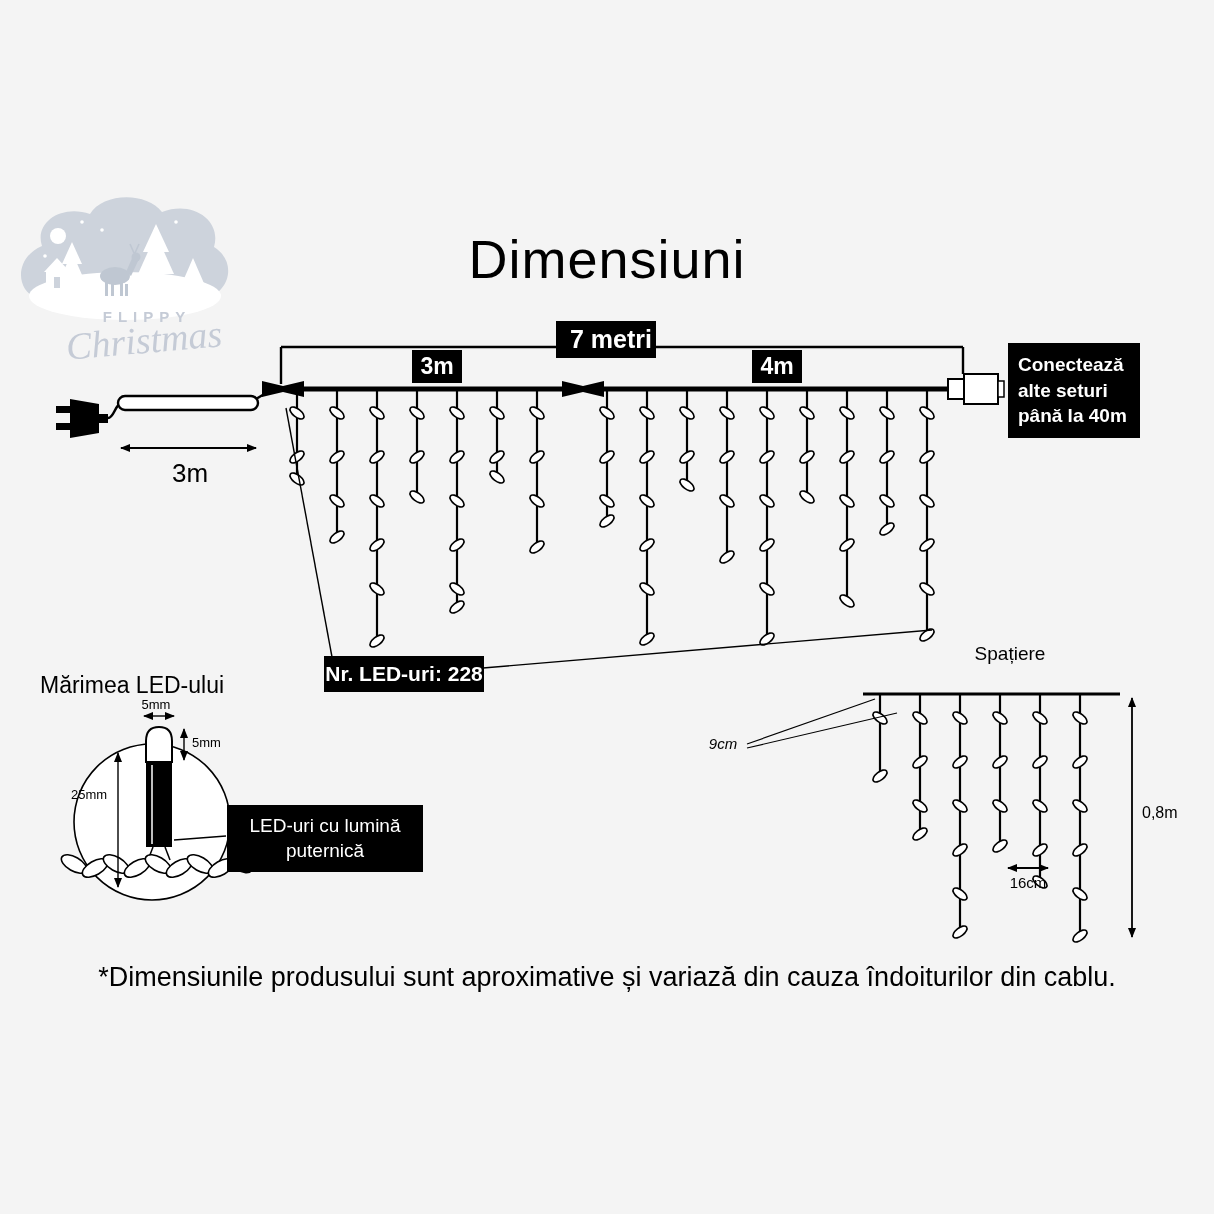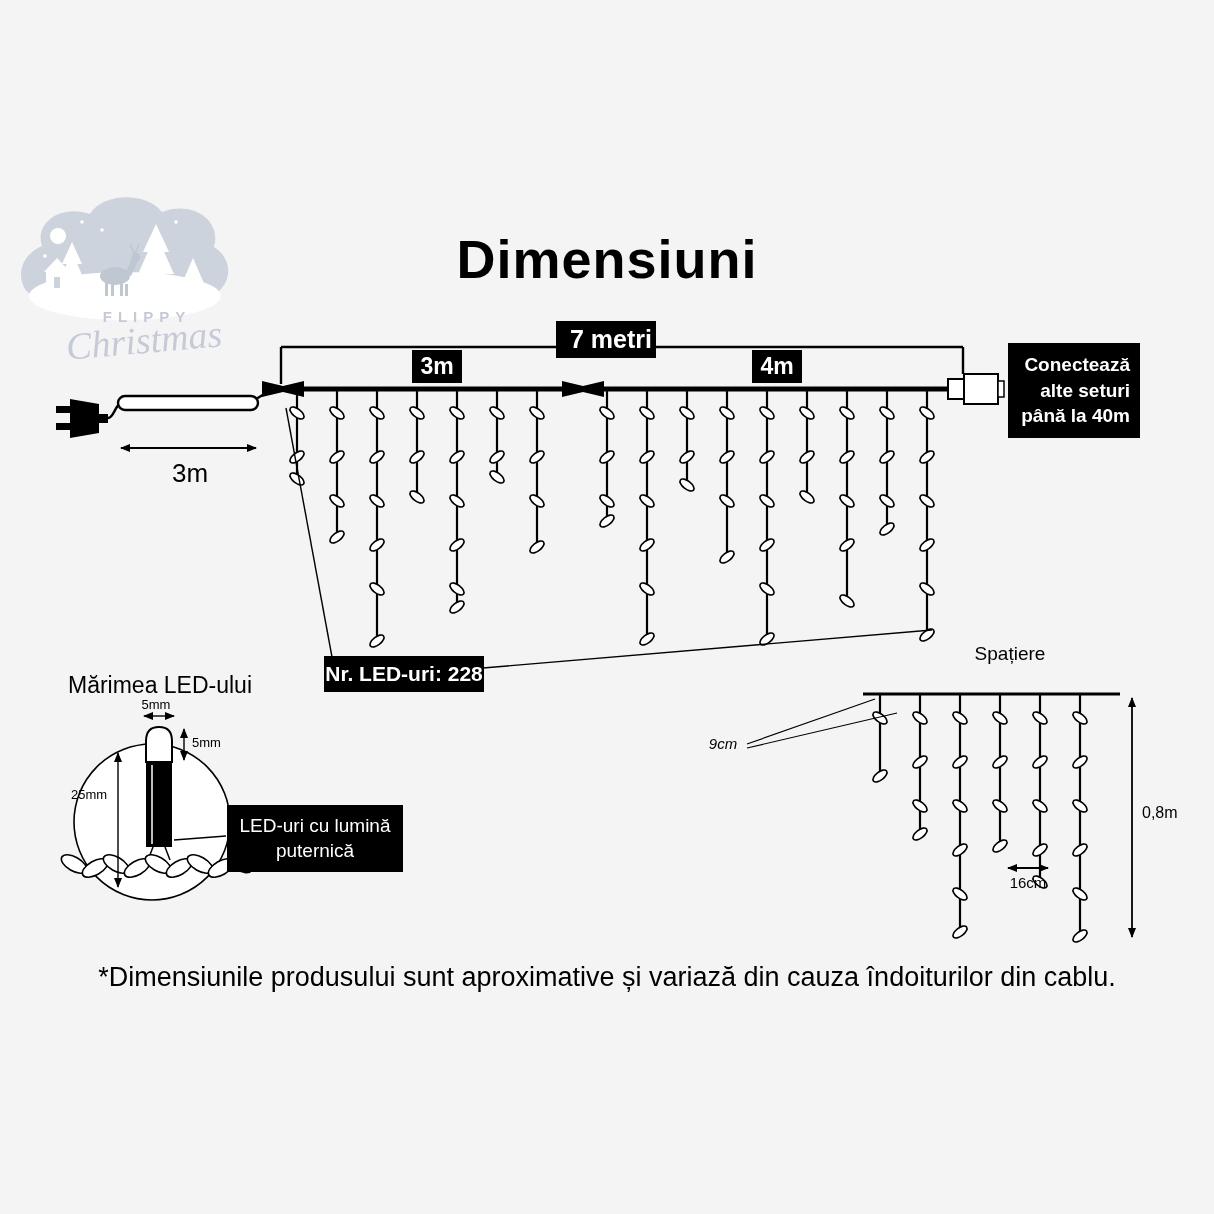--- a/index.html
+++ b/index.html
@@ -17,44 +17,44 @@
     background:#000;
     color:#fff;
     display:flex;
     align-items:center;
     justify-content:center;
     font-weight:bold;
   }
   #page-title {
     left:300px; top:228px; width:614px;
     text-align:center;
-    font-size:54px; font-weight:bold; letter-spacing:1px;
+    font-size:54px; font-weight:normal; letter-spacing:1px;
   }
   #total-box   { left:556px; top:321px; width:100px; height:37px; font-size:25px;padding-left:10px; }
   #sec-left    { left:412px; top:350px; width:50px;  height:33px; font-size:23px; }
   #sec-right   { left:752px; top:350px; width:50px;  height:33px; font-size:23px; }
   #connect-box {
     left:1008px; top:343px; width:132px;
     padding:9px 10px;
     font-size:19px; line-height:1.35;
-    justify-content:flex-start; text-align:right;
+    justify-content:flex-start; text-align:left;
   }
   #lead-label  { left:155px; top:458px; width:70px; text-align:center; font-size:26px; }
   #ledcount-box{ left:324px; top:656px; width:160px; height:36px; font-size:21px; }
   #spacing-heading { left:935px; top:643px; width:150px; text-align:center; font-size:19px; }
-  #ledsize-heading { left:40px;  top:672px; width:240px; text-align:center; font-size:23px; }
+  #ledsize-heading { left:40px;  top:672px; width:240px; font-size:23px; }
   .smalllabel { position:absolute; font-size:14px; }
   #lbl-bulb-w { left:134px; top:697px; width:44px; text-align:center; font-size:13px; }
   #lbl-bulb-h { left:192px; top:735px; width:44px; font-size:13px; }
   #lbl-body-l { left:64px;  top:787px; width:50px; text-align:center; font-size:13px; }
   #lbl-9cm    { left:700px; top:735px; width:46px; text-align:center; font-size:15px;font-style:italic; }
   #lbl-16cm   { left:998px; top:874px; width:60px; text-align:center; font-size:15px; }
   #lbl-07m    { left:1142px; top:804px; width:54px; font-size:16px; }
   #lednote-box {
-    left:227px; top:805px; width:176px;
+    left:227px; top:805px; width:196px;
     padding:9px 0;
     font-size:19px; font-weight:normal; line-height:1.3;
     text-align:center;
   }
   #footer-note {
     left:40px; top:962px; width:1134px;
     text-align:center; font-size:27px;
   }
   #brand-name {
     left:92px; top:308px; width:110px;

